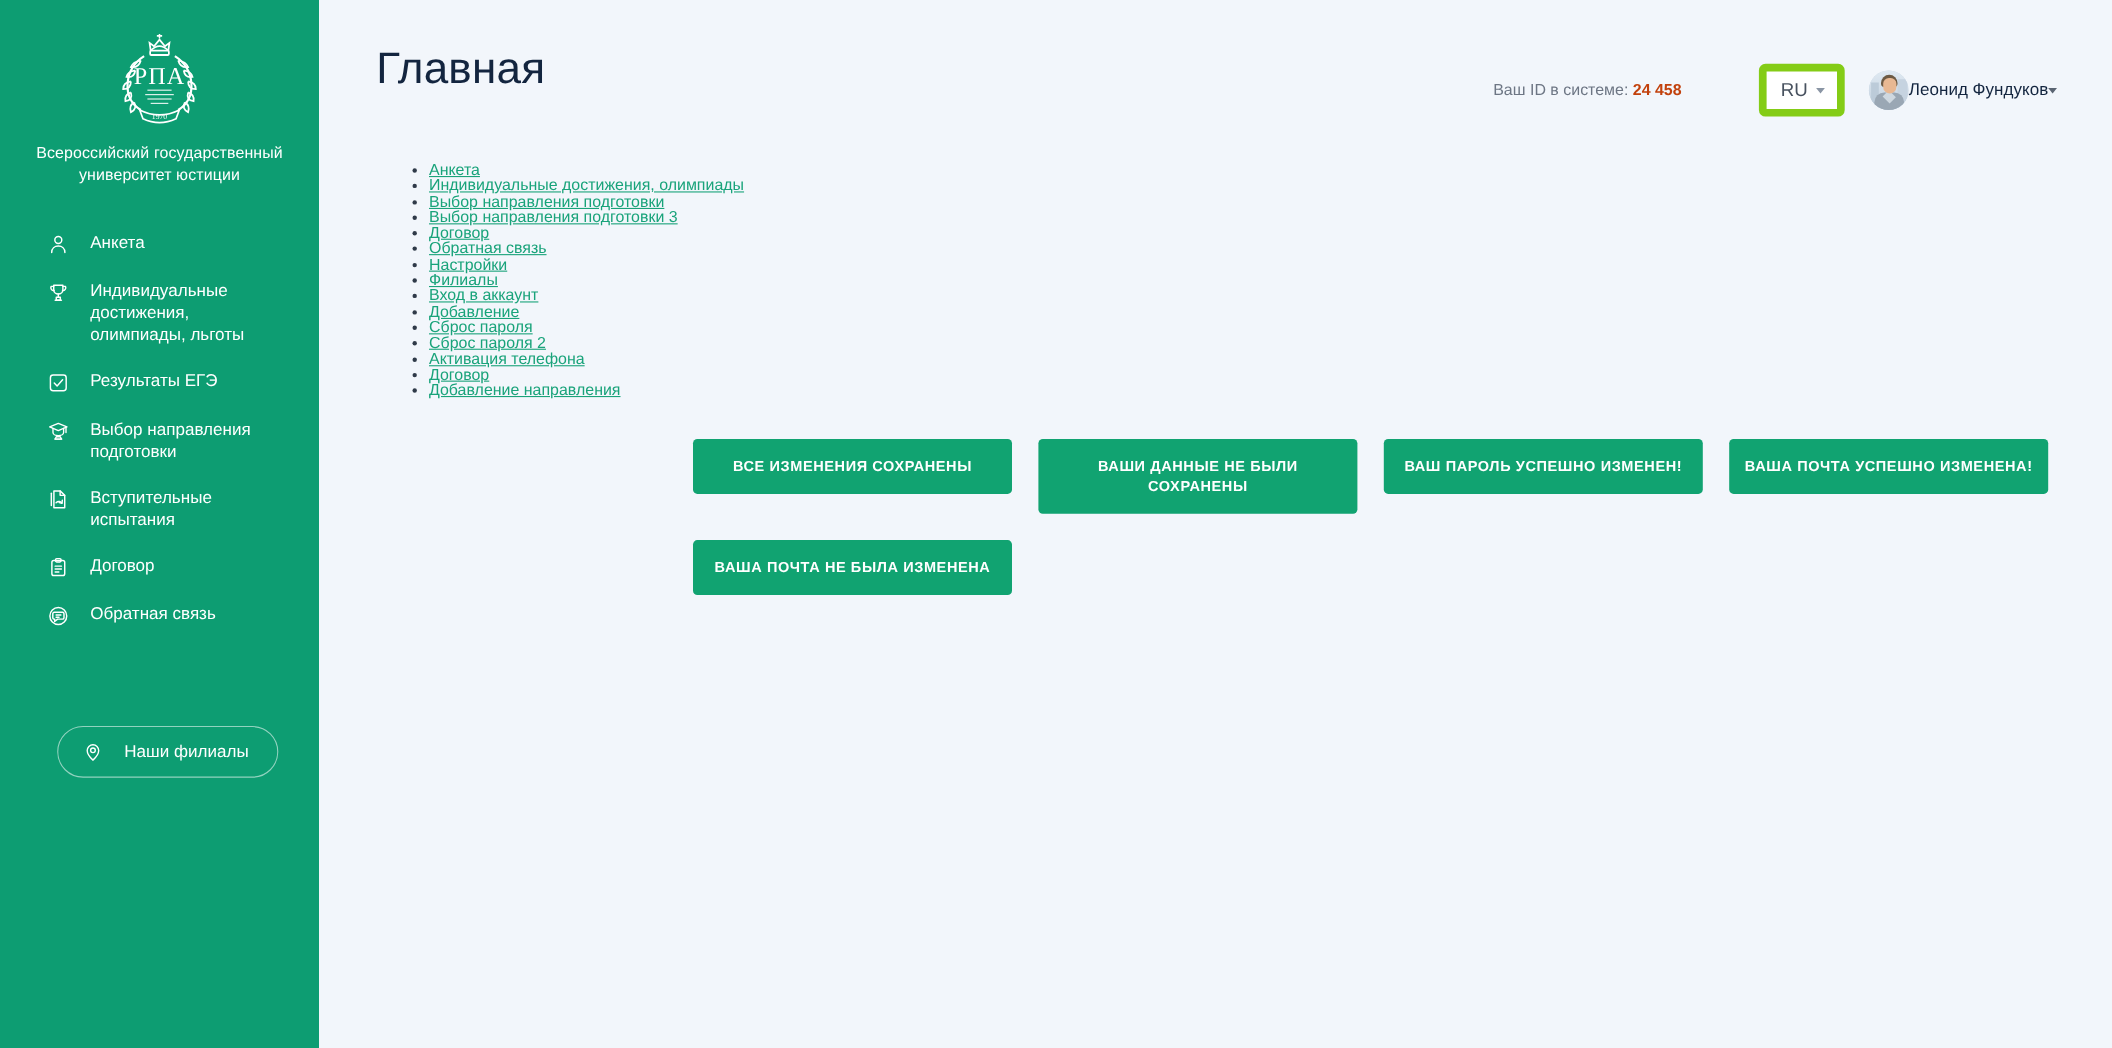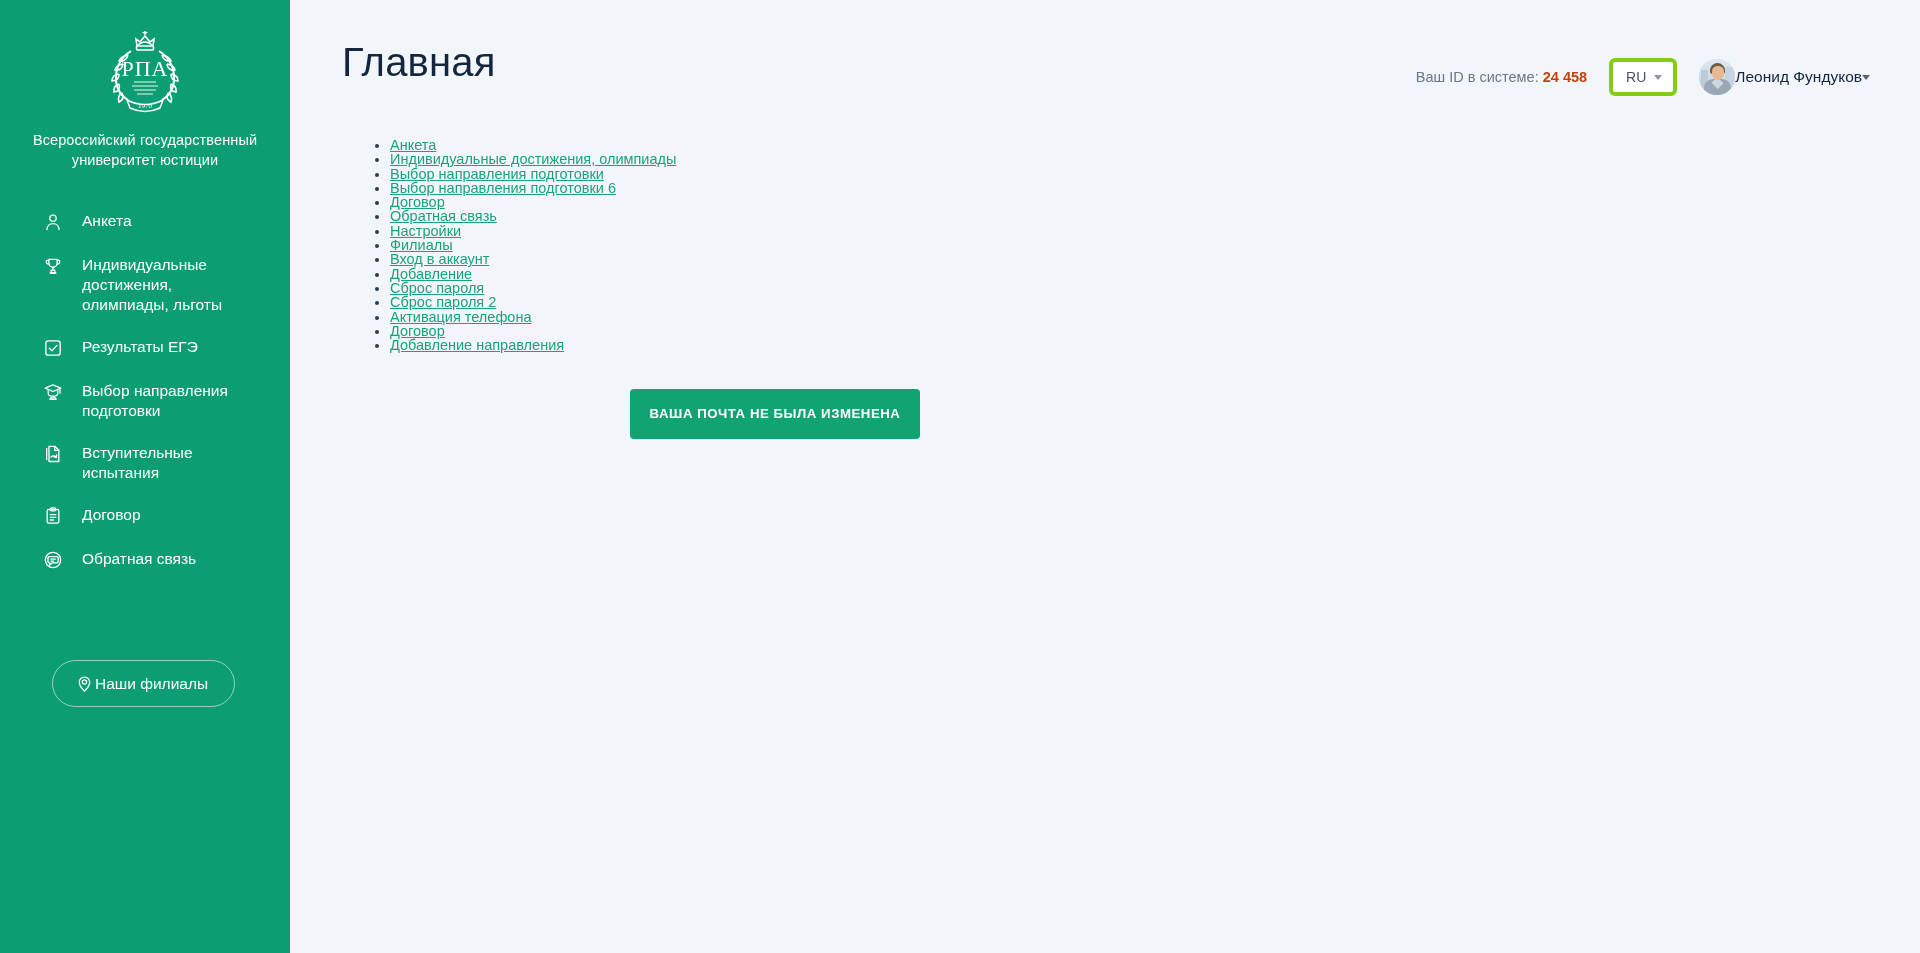--- a/index.html
+++ b/index.html
@@ -41,21 +41,21 @@
   .nav-ico {
     width: 22px; height: 22px; min-width: 22px;
     display: flex; align-items: center; justify-content: center;
     margin-top: 0px;
   }
   .nav-ico svg { display: block; }
   .nav-label { padding-right: 6px; }
 
   .branches-wrap { margin-top: auto; padding: 0 0 246px 52px; }
   .branches-btn {
-    display: inline-flex; align-items: center; gap: 1px;
+    display: inline-flex; align-items: center; gap: 19px;
     border: 1px solid rgba(255,255,255,.55);
     border-radius: 26px;
     padding: 13px 26px 13px 22px;
     color: #fff; font-size: 15.5px;
     background: transparent; cursor: pointer;
     font-family: inherit;
     text-align: right;
   }
 
   
@@ -66,23 +66,23 @@
   }
   .page-title {
     font-size: 40px; font-weight: 400; color: #13253f;
     letter-spacing: .2px; line-height: 48px;
   }
   .topright { display: flex; align-items: center; gap: 22px; padding-top: 20px; }
   .user-id { font-size: 14.5px; color: #6d7684; white-space: nowrap; }
   .user-id b { color: #c2410c; font-weight: 700; }
   .lang {
     display: inline-flex; align-items: center; gap: 8px;
-    border: 4px solid #84cc16; border-radius: 6px;
+    border: 7px solid #84cc16; border-radius: 6px;
     background: #fff; padding: 7px 11px 7px 13px;
-    font-size: 14px; color: #48525f; cursor: pointer;
+    font-size: 17px; color: #48525f; cursor: pointer; margin-left: 48px;
   }
   .caret { width: 0; height: 0; border-left: 4.5px solid transparent;
            border-right: 4.5px solid transparent; border-top: 5px solid #8a95a4; }
   .user { display: flex; align-items: center; cursor: pointer; }
   .avatar {
     width: 36px; height: 36px; border-radius: 50%;
     overflow: hidden; position: relative;
     background: #c9d6e2; flex: none;
   }
   .avatar .sky { position:absolute; inset:0; background:linear-gradient(180deg,#dfe9f2 0%,#cfdbe7 55%,#b9c9d8 100%); }
@@ -301,34 +301,40 @@
           <span class="username">Леонид Фундуков</span>
           <span class="caret"></span>
         </div>
       </div>
     </div>
 
     <ul class="linklist">
       <li><a href="#">Анкета</a></li>
       <li><a href="#">Индивидуальные достижения, олимпиады</a></li>
       <li><a href="#">Выбор направления подготовки</a></li>
-      <li><a href="#">Выбор направления подготовки 6</a></li>
+      <li><a href="#">Выбор направления подготовки 3</a></li>
       <li><a href="#">Договор</a></li>
       <li><a href="#">Обратная связь</a></li>
       <li><a href="#">Настройки</a></li>
       <li><a href="#">Филиалы</a></li>
       <li><a href="#">Вход в аккаунт</a></li>
       <li><a href="#">Добавление</a></li>
       <li><a href="#">Сброс пароля</a></li>
       <li><a href="#">Сброс пароля 2</a></li>
       <li><a href="#">Активация телефона</a></li>
       <li><a href="#">Договор</a></li>
       <li><a href="#">Добавление направления</a></li>
     </ul>
 
     <div class="btnzone">
+      <div class="btnrow">
+        <button class="gbtn w1">Все изменения сохранены</button>
+        <button class="gbtn w2">Ваши данные не были сохранены</button>
+        <button class="gbtn w3">Ваш пароль успешно изменен!</button>
+        <button class="gbtn w4">Ваша почта успешно изменена!</button>
+      </div>
       <div class="btnrow second">
         <button class="gbtn w1">Ваша почта не была изменена</button>
       </div>
     </div>
 
   </main>
 </div>
 
 </body></html>

